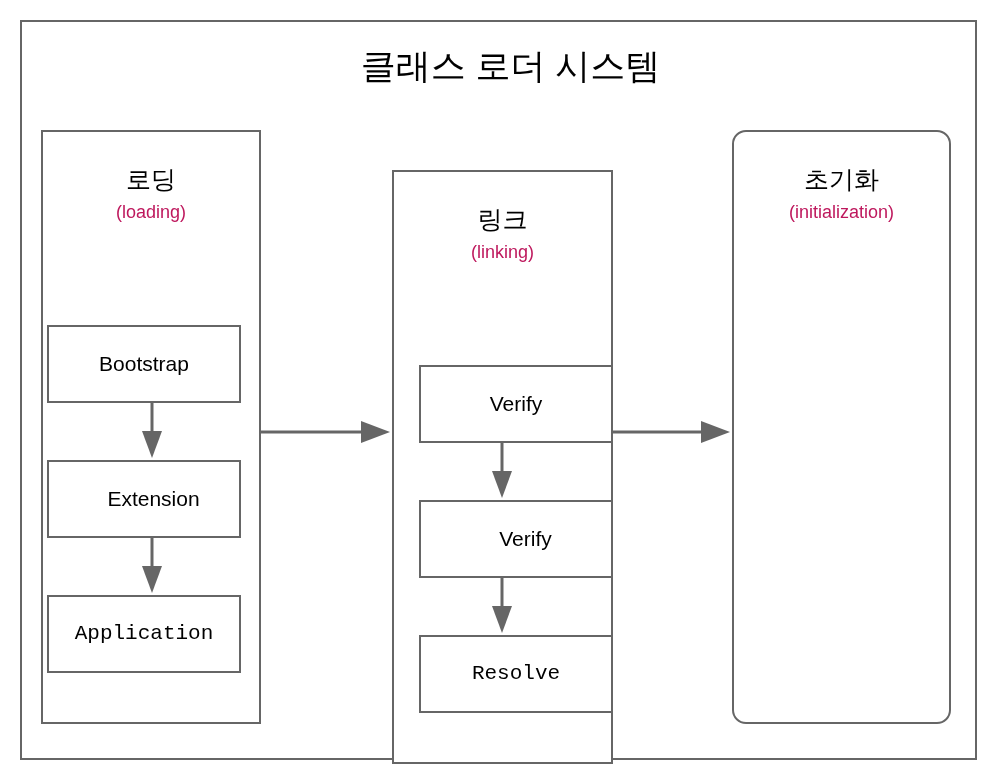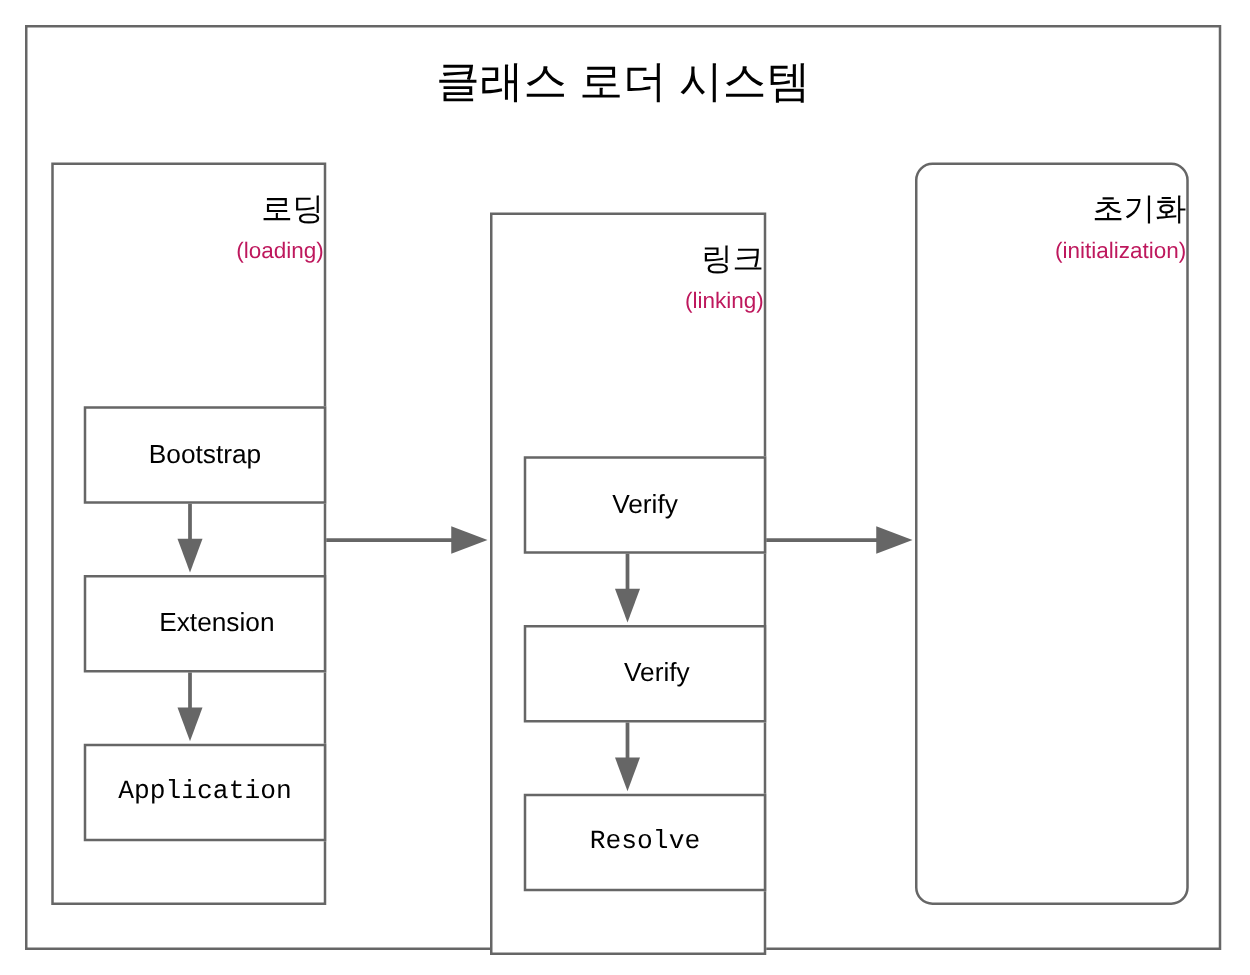--- a/index.html
+++ b/index.html
@@ -28,21 +28,21 @@
     width: 957px;
     height: 740px;
     border: 2px solid #666666;
     box-sizing: border-box;
     background: #ffffff;
   }
 
   
   .diagram-title {
     position: absolute;
-    left: 20px;
+    left: 32px;
     top: 42px;
     width: 957px;
     text-align: center;
     font-size: 35px;
     line-height: 48px;
     font-weight: 400;
     color: #000000;
     white-space: nowrap;
   }
 
@@ -56,22 +56,22 @@
     background: #ffffff;
   }
   .phase-col-1 { left: 41px;  width: 220px; }
   .phase-col-2 { left: 392px; width: 221px; margin-top: 40px; }
   .phase-col-3 { left: 732px; width: 219px; border-radius: 14px; }
 
   .phase-header {
     position: absolute;
     left: 0;
     right: 0;
-    top: 18px;
-    text-align: right;
+    top: 30px;
+    text-align: center;
   }
   .phase-header .ko {
     display: block;
     font-size: 25px;
     line-height: 34px;
     color: #000000;
     white-space: nowrap;
   }
   .phase-header .en {
     display: block;
@@ -93,21 +93,21 @@
     display: flex;
     align-items: center;
     justify-content: center;
   }
   .step-box .step-label {
     font-size: 21px;
     line-height: 26px;
     color: #000000;
     white-space: nowrap;
   }
-  .step-col-1 { left: 24px; }
+  .step-col-1 { left: 4px; }
   .step-col-2 { left: 25px; }
   .step-row-1 { top: 193px; }
   .step-row-2 { top: 328px; padding-left: 19px; }
   .step-row-3 { top: 463px; font-family: Liberation Mono, monospace; }
 
   
   .v-arrow {
     position: absolute;
     width: 26px;
     height: 58px;

